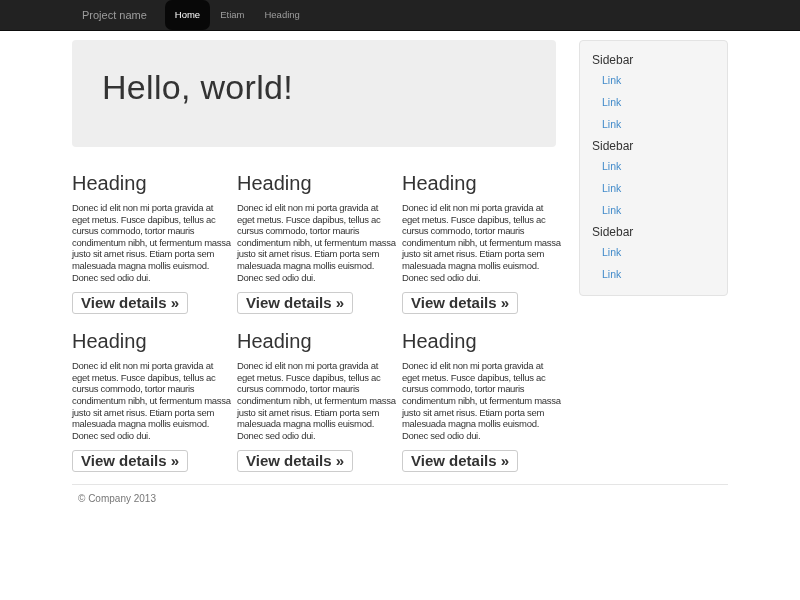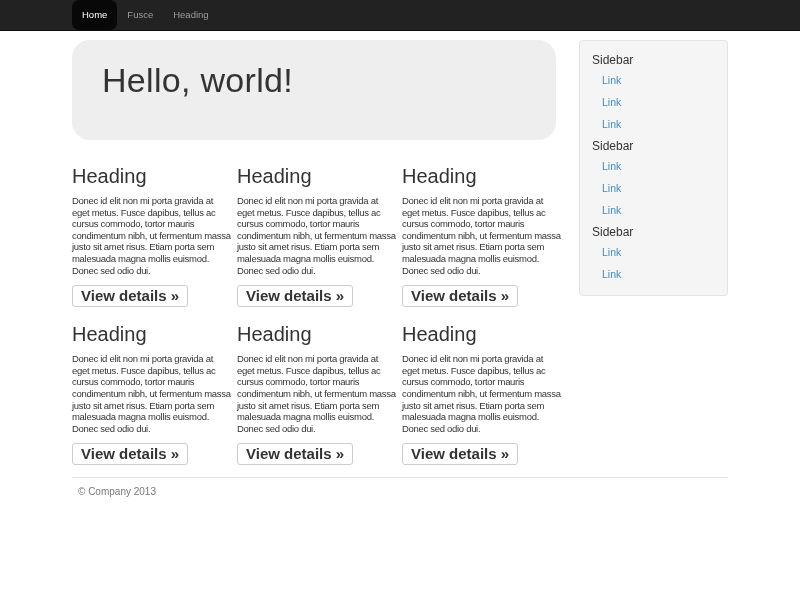--- a/index.html
+++ b/index.html
@@ -19,22 +19,22 @@
     color:#9d9d9d; font-size:9.5px; line-height:30px; padding:0 10px;
     text-decoration:none; white-space:nowrap; display:block;
   }
   .nav-item.active { background:#080808; color:#fff;border-radius:7px; }
   
   .container { width:656px; margin:0 auto; }
   .row { display:flex; margin-top:9px; align-items:flex-start; }
   .main { width:495px; }
   
   .jumbotron {
-    margin-right:11px; background:#eee; border-radius:18px;
-    padding:22px 30px 29px 30px;
+    margin-right:11px; background:#eee; border-radius:4px;
+    padding:29px 30px 29px 30px;
   }
   .jumbotron h1 {
     margin:0 0 12px 0; font-size:34px; line-height:37px; font-weight:500;
     color:#333; letter-spacing:0.3px;
   }
   .jumbotron p {
     margin:0; font-size:11.5px; line-height:21px; letter-spacing:-0.3px;
     color:#606060; max-width:400px;
   }
   
@@ -63,22 +63,23 @@
   }
   
   hr.footer-divider { border:none; border-top:1px solid #e5e5e5; margin:12px 0 8px 0; }
   footer p { margin:0; font-size:10px; color:#777; padding-left:6px; }
 </style>
 </head>
 <body>
 
 <nav class="navbar">
   <div class="nav-inner">
+    <a href="#" class="brand">Project name</a>
     <a href="#" class="nav-item active">Home</a>
-    <a href="#" class="nav-item">Fusce</a>
+    <a href="#" class="nav-item">Etiam</a>
     <a href="#" class="nav-item">Heading</a>
   </div>
 </nav>
 
 <div class="container">
   <div class="row">
 
     <div class="main">
 
       <div class="jumbotron">

